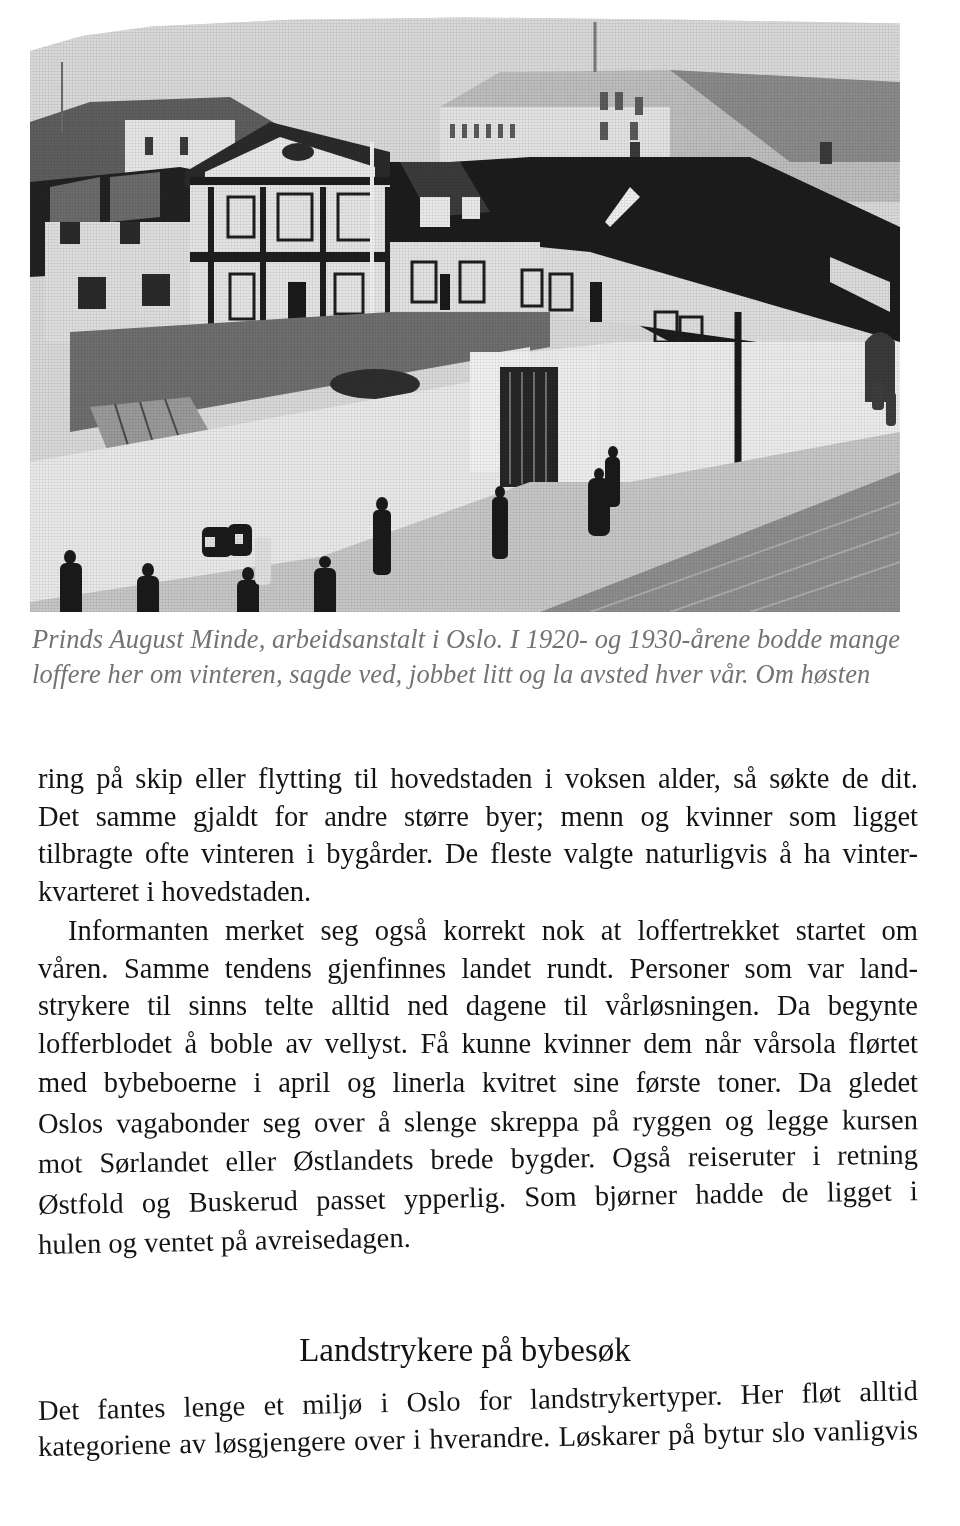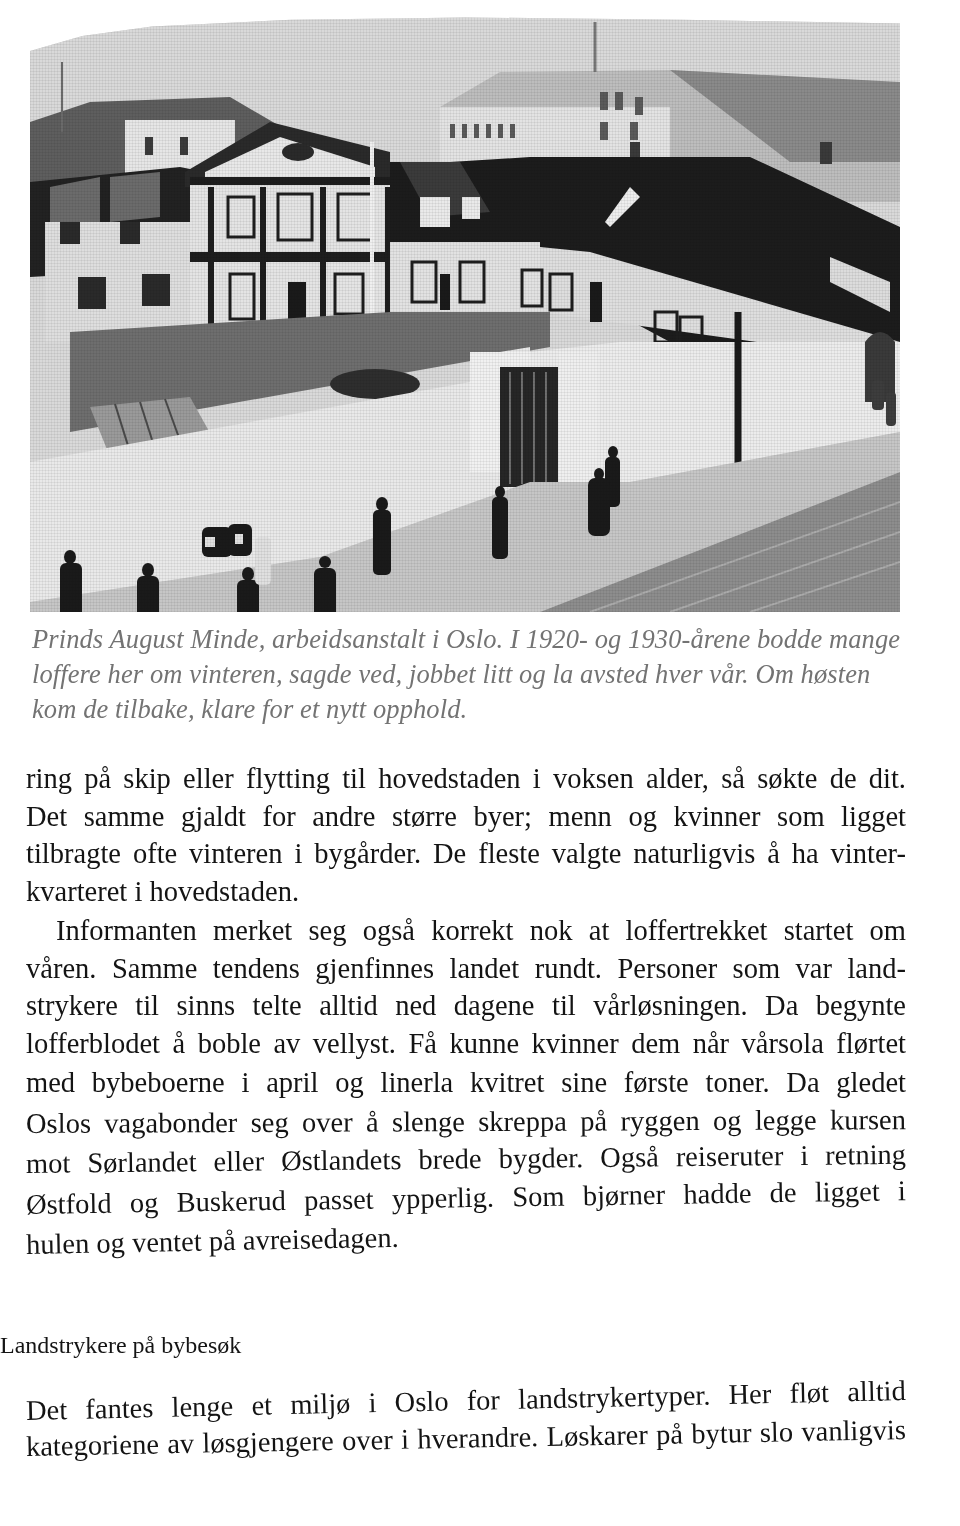--- a/index.html
+++ b/index.html
@@ -48,21 +48,21 @@
       font-size: 26.5px;
       line-height: 35px;
       color: #737373;
       letter-spacing: 0.1px;
     }
     .caption .line { display: block; white-space: nowrap; }
 
     
     .body-text {
       position: absolute;
-      left: 26px;
+      left: 38px;
       width: 880px;
       font-size: 28.5px;
       line-height: 37.5px;
       color: #141414;
     }
     .body-text .line {
       display: block;
       white-space: nowrap;
       text-align: justify;
       text-align-last: justify;
@@ -80,21 +80,22 @@
     .p2 .line.c3 { transform: translateY(8px) rotate(-0.6deg); transform-origin: left; }
     .p2 .line.c4 { transform: translateY(11px) rotate(-0.9deg); transform-origin: left; }
     .p2 .line.c5 { transform: translateY(14px) rotate(-1.1deg); transform-origin: left; }
 
     
     .section-heading {
       position: absolute;
       left: 0;
       width: 930px;
       top: 1332px;
-      font-size: 24px;
+      text-align: center;
+      font-size: 33px;
       font-weight: normal;
       color: #141414;
       margin: 0;
     }
 
     
     .p3 { top: 1392px; }
     .p3 .line.w1 { transform: rotate(-1.3deg); transform-origin: left center; }
     .p3 .line.w2 { transform: translateY(-2px) rotate(-1.1deg); transform-origin: left center; }
   </style>
@@ -252,21 +253,20 @@
       <rect x="842" y="368" width="12" height="30" rx="4"></rect>
       <rect x="856" y="380" width="10" height="34" rx="4"></rect>
     </g>
   </svg>
   <div class="grain"></div>
 </div>
 
 <div class="caption">
   <span class="line">Prinds August Minde, arbeidsanstalt i Oslo. I 1920- og 1930-årene bodde mange</span>
   <span class="line">loffere her om vinteren, sagde ved, jobbet litt og la avsted hver vår. Om høsten</span>
-  <span class="line">kom de tilbake, klare for et nytt opphold.</span>
 </div>
 
 <div class="body-text p1">
   <span class="line">ring på skip eller flytting til hovedstaden i voksen alder, så søkte de dit.</span>
   <span class="line">Det samme gjaldt for andre større byer; menn og kvinner som ligget</span>
   <span class="line">tilbragte ofte vinteren i bygårder. De fleste valgte naturligvis å ha vinter-</span>
   <span class="line last">kvarteret i hovedstaden.</span>
 </div>
 
 <div class="body-text p2">

